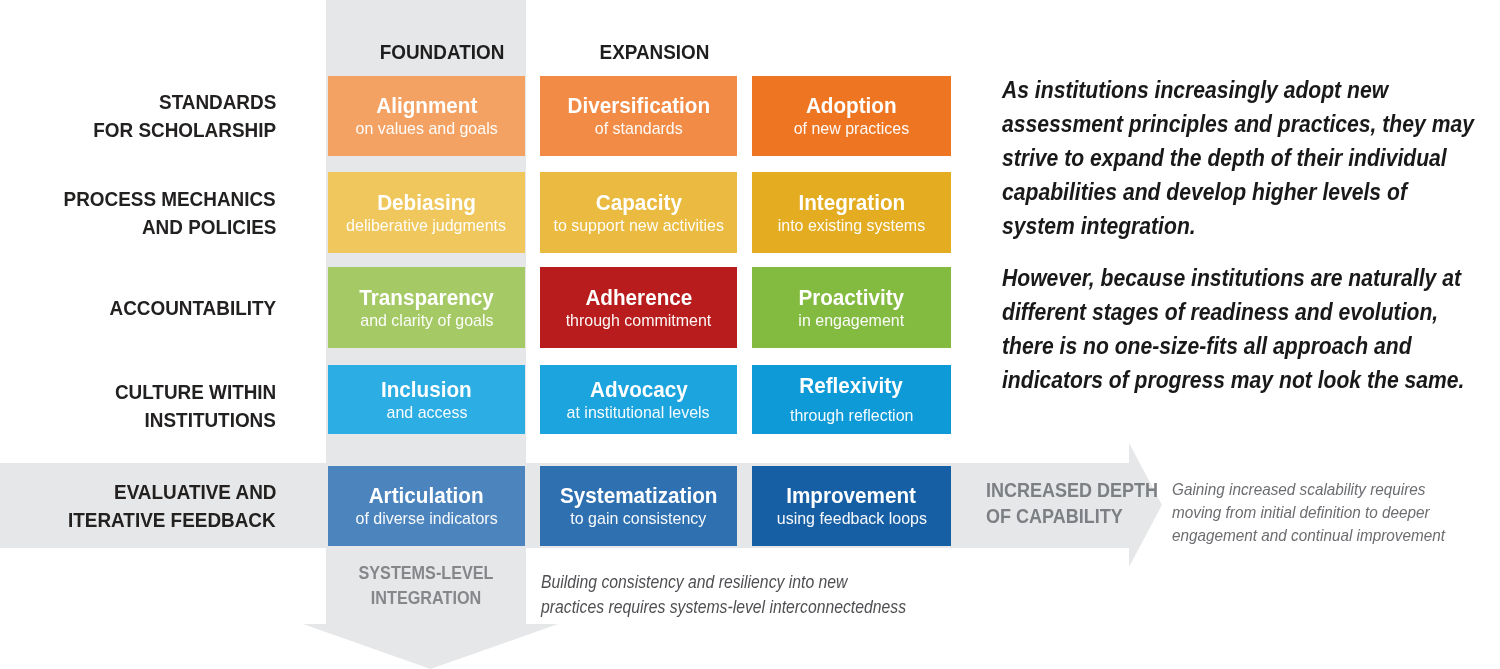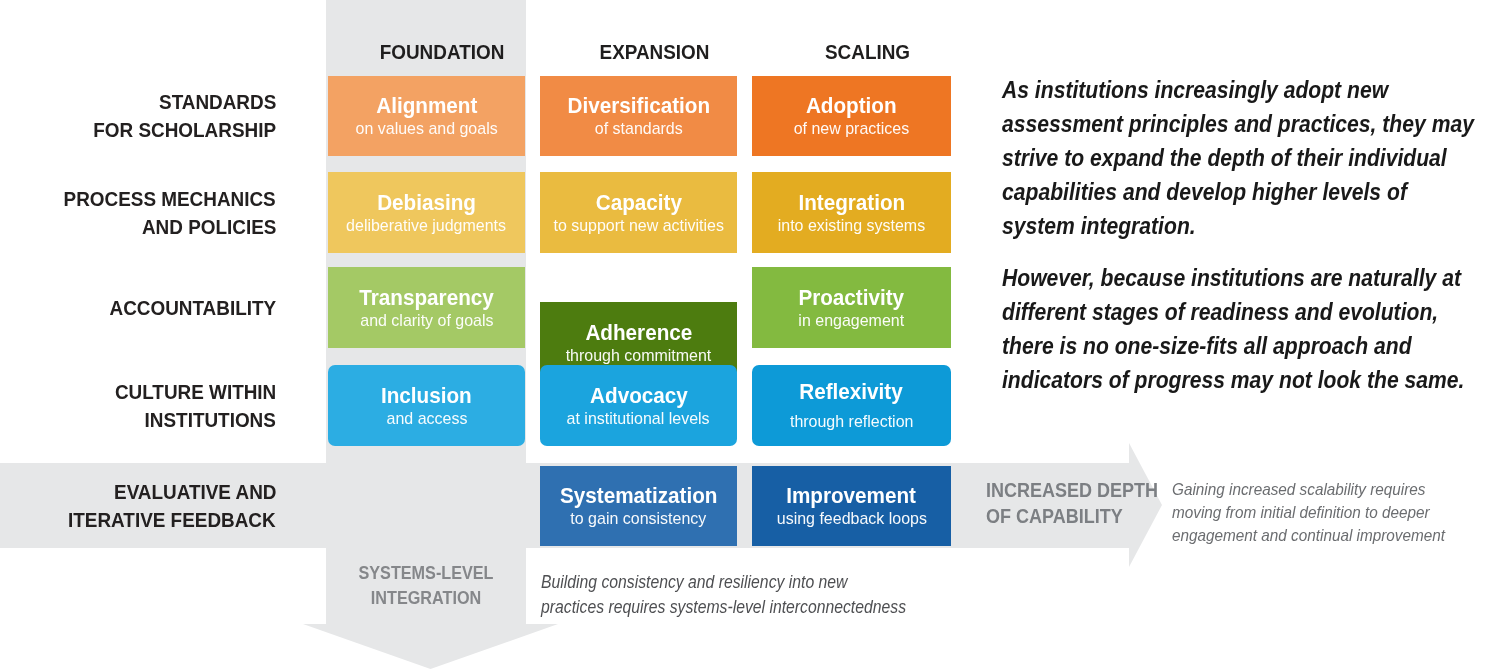--- a/index.html
+++ b/index.html
@@ -42,21 +42,21 @@
   .cell{display:flex;flex-direction:column;justify-content:center;align-items:center;
     text-align:center;color:#ffffff;z-index:2;}
   .cell .t{font-size:22px;font-weight:bold;line-height:26px;}
   .cell .s{font-size:17px;font-weight:400;line-height:20px;color:rgba(255,255,255,.96);}
   .cc0{left:328px;width:197px;}
   .cc1{left:540px;width:197px;}
   .cc2{left:752px;width:199px;}
   .cr0{top:76px;height:80px;}
   .cr1{top:172px;height:81px;}
   .cr2{top:267px;height:81px;}
-  .cr3{top:365px;height:81px;border-radius:7px;}
+  .cr3{top:365px;height:69px;}
   .cr4{top:466px;height:80px;}
 
   .para{left:1002px;font-size:24px;font-style:italic;font-weight:bold;color:#191919;
     line-height:34px;z-index:3;}
   .para1{top:73px;}
   .para2{top:261px;}
 
   .depth-label{left:986px;top:477px;font-size:20px;font-weight:bold;color:#7c7f83;
     line-height:26px;z-index:3;}
   .sys-label{left:326px;top:561px;width:200px;text-align:center;font-size:18px;
@@ -76,23 +76,20 @@
 
   <div class="abs hband" style="background: rgb(230, 231, 232);"></div>
   <div class="abs hband-arrow" style="background: rgb(230, 231, 232);"></div>
 
   <div class="abs col-header c0">
       <span class="line oc s90">FOUNDATION</span>
     </div>
   <div class="abs col-header c1">
       <span class="line oc s90">EXPANSION</span>
     </div>
-  <div class="abs col-header c2">
-      <span class="line oc s90">SCALING</span>
-    </div>
 
   <div class="abs row-label rl0">
     <span class="line or s90">STANDARDS</span>
     <span class="line or s90">FOR SCHOLARSHIP</span>
   </div>
   <div class="abs row-label rl1">
     <span class="line or s90">PROCESS MECHANICS</span>
     <span class="line or s90">AND POLICIES</span>
   </div>
   <div class="abs row-label rl2">
@@ -130,21 +127,21 @@
   </div>
   <div class="abs cell cc2 cr1" style="background: rgb(227, 172, 33);">
     <span class="t line oc s94">Integration</span>
     <span class="s line oc s94">into existing systems</span>
   </div>
 
   <div class="abs cell cc0 cr2" style="background: rgb(164, 201, 101);">
     <span class="t line oc s94">Transparency</span>
     <span class="s line oc s94">and clarity of goals</span>
   </div>
-  <div class="abs cell cc1 cr2" style="background: #4d7c0f; margin-top: 35px;">
+  <div class="abs cell cc1 cr2" style="background: #b91c1c;">
     <span class="t line oc s94">Adherence</span>
     <span class="s line oc s94">through commitment</span>
   </div>
   <div class="abs cell cc2 cr2" style="background: rgb(131, 186, 64);">
     <span class="t line oc s94">Proactivity</span>
     <span class="s line oc s94">in engagement</span>
   </div>
 
   <div class="abs cell cc0 cr3" style="background: rgb(44, 173, 227);">
     <span class="t line oc s94">Inclusion</span>
@@ -152,20 +149,24 @@
   </div>
   <div class="abs cell cc1 cr3" style="background: rgb(27, 164, 222);">
     <span class="t line oc s94">Advocacy</span>
     <span class="s line oc s94">at institutional levels</span>
   </div>
   <div class="abs cell cc2 cr3" style="background: rgb(13, 154, 215); gap: 7px;">
     <span class="t line oc s94">Reflexivity</span>
     <span class="s line oc s94">through reflection</span>
   </div>
 
+  <div class="abs cell cc0 cr4" style="background: rgb(76, 132, 189);">
+    <span class="t line oc s94">Articulation</span>
+    <span class="s line oc s94">of diverse indicators</span>
+  </div>
   <div class="abs cell cc1 cr4" style="background: rgb(47, 112, 177);">
     <span class="t line oc s94">Systematization</span>
     <span class="s line oc s94">to gain consistency</span>
   </div>
   <div class="abs cell cc2 cr4" style="background: rgb(23, 95, 165);">
     <span class="t line oc s94">Improvement</span>
     <span class="s line oc s94">using feedback loops</span>
   </div>
 
   <div class="abs para para1">

